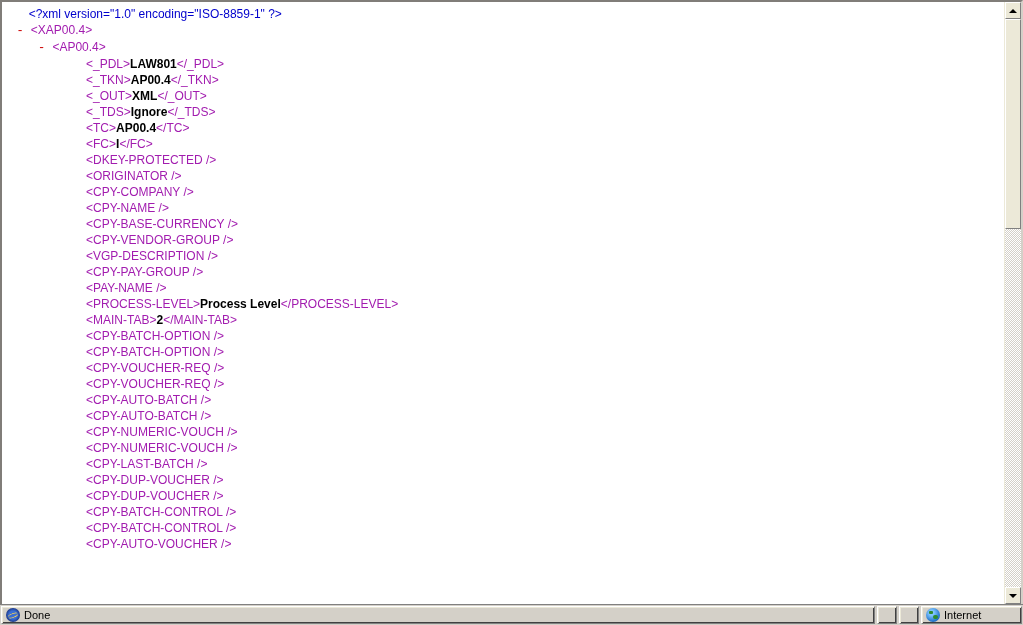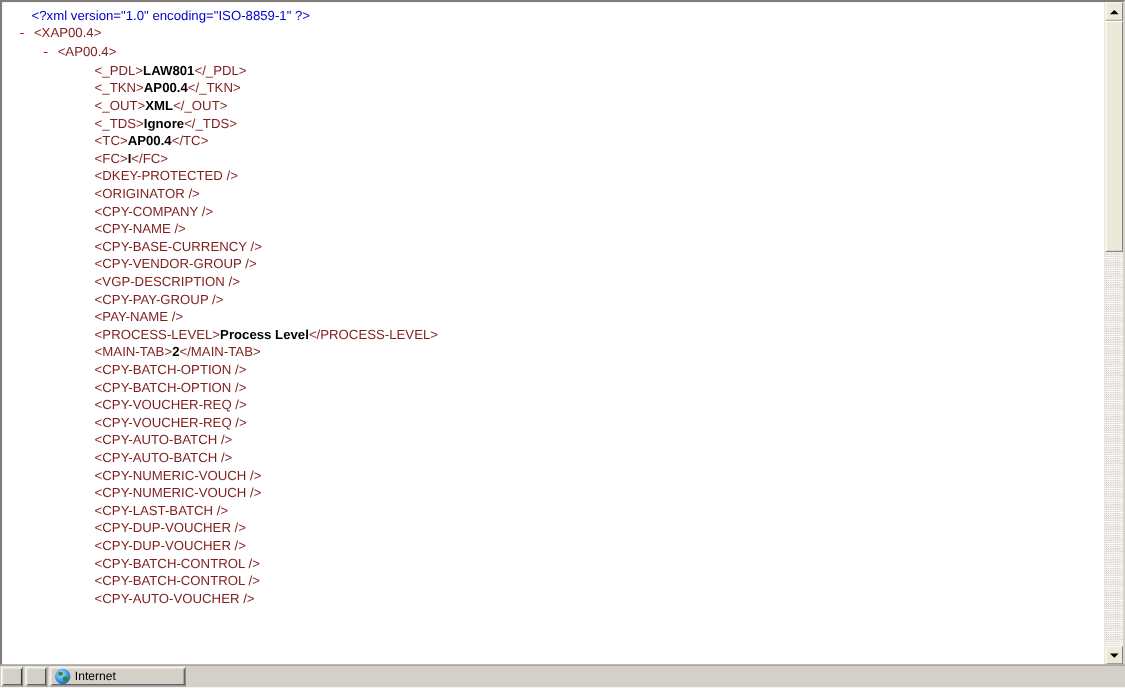--- a/index.html
+++ b/index.html
@@ -23,21 +23,21 @@
     flex: 1;
     background: #ffffff;
     padding: 4px 0 0 0;
     line-height: 16px;
     white-space: pre;
     overflow: hidden;
   }
   .line { display: block; }
   .ind1 { padding-left: 20px; }
   .ind3 { padding-left: 74px; }
-  .tag { color: #7f1d1d; }
+  .tag { color: #a21caf; }
   .val { color: #000000; font-weight: bold; }
   .pi { color: #0000cc; }
   .dash { color: #cc0000; font-family: 'Courier New', monospace; }
 
   
   .vscroll {
     width: 17px;
     background: #d4d0c8;
     border-left: 1px solid #ece9d8;
     display: flex;
@@ -95,21 +95,21 @@
     border-left-color: #ffffff;
     background: #d4d0c8;
     display: flex;
     align-items: center;
     padding: 0 4px;
     margin: 1px;
     box-shadow: inset 1px 1px 0 #ece9d8, inset -1px -1px 0 #404040;
   }
   .status-main { flex: 1; }
   .status-small { width: 20px; }
-  .status-zone { width: 124px; gap: 4px; }
+  .status-zone { width: 101px; gap: 4px; }
   .ie-icon, .globe-icon {
     width: 14px; height: 14px;
     display: inline-block;
   }
   .ie-icon {
     background: radial-gradient(circle at 50% 50%, #3a6ed5 40%, #1e3a8a 70%);
     border-radius: 50%;
     position: relative;
   }
   .ie-icon::after {
@@ -153,20 +153,24 @@
         </div>
       <div class="scroll-track">
         <div class="scroll-thumb"></div>
       </div>
       <div class="scroll-btn">
           <div class="arrow-down"></div>
         </div>
     </div>
   </div>
   <div class="statusbar">
+    <div class="status-pane status-main">
+      <span class="ie-icon"></span>
+      <span style="margin-left:4px;">Done</span>
+    </div>
     <div class="status-pane status-small"></div>
     <div class="status-pane status-small"></div>
     <div class="status-pane status-zone">
       <span class="globe-icon"></span>
       <span>Internet</span>
     </div>
   </div>
 </div>
 
 </body></html>

